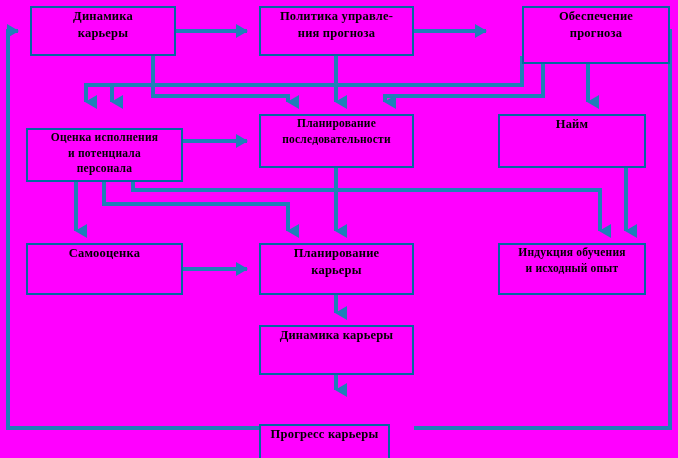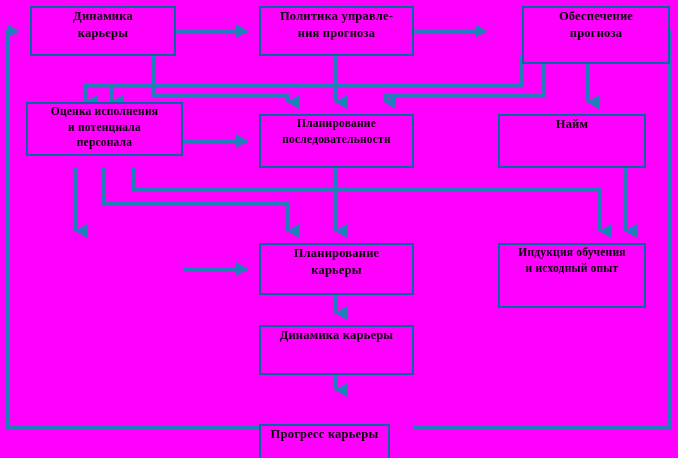--- a/index.html
+++ b/index.html
@@ -114,42 +114,45 @@
   <div class="node" style="left:259px;top:6px;width:155px;height:50px;">
     <span class="node-label">Политика управле-
 ния   прогноза</span>
   </div>
 
   <div class="node" style="left:498px;top:6px;width:148px;height:58px;margin-left:24px;">
     <span class="node-label">Обеспечение
 прогноза</span>
   </div>
 
-  <div class="node small-text" style="left:26px;top:102px;width:157px;height:54px;">
+  <div class="node small-text" style="left:26px;top:128px;width:157px;height:54px;">
     <span class="node-label">Оценка исполнения
 и потенциала
 персонала</span>
   </div>
 
   <div class="node small-text" style="left:259px;top:114px;width:155px;height:54px;">
     <span class="node-label">Планирование
 последовательности</span>
   </div>
 
   <div class="node" style="left:498px;top:114px;width:148px;height:54px;">
     <span class="node-label">Найм</span>
   </div>
 
+  <div class="node" style="left:26px;top:243px;width:157px;height:52px;">
+    <span class="node-label">Самооценка</span>
+  </div>
 
   <div class="node" style="left:259px;top:243px;width:155px;height:52px;">
     <span class="node-label">Планирование
 карьеры</span>
   </div>
 
-  <div class="node small-text" style="left:498px;top:243px;width:148px;height:65px;">
+  <div class="node small-text" style="left:498px;top:243px;width:148px;height:52px;">
     <span class="node-label">Индукция обучения
 и исходный опыт</span>
   </div>
 
   <div class="node" style="left:259px;top:325px;width:155px;height:50px;">
     <span class="node-label">Динамика карьеры</span>
   </div>
 
   <div class="node" style="left:259px;top:390px;width:131px;height:52px;margin-top:34px;">
     <span class="node-label">Прогресс карьеры</span>

